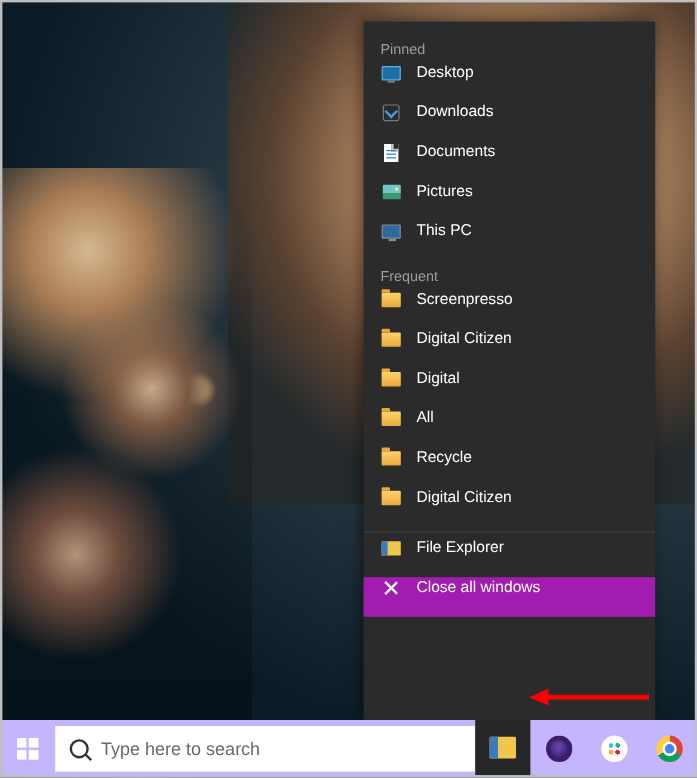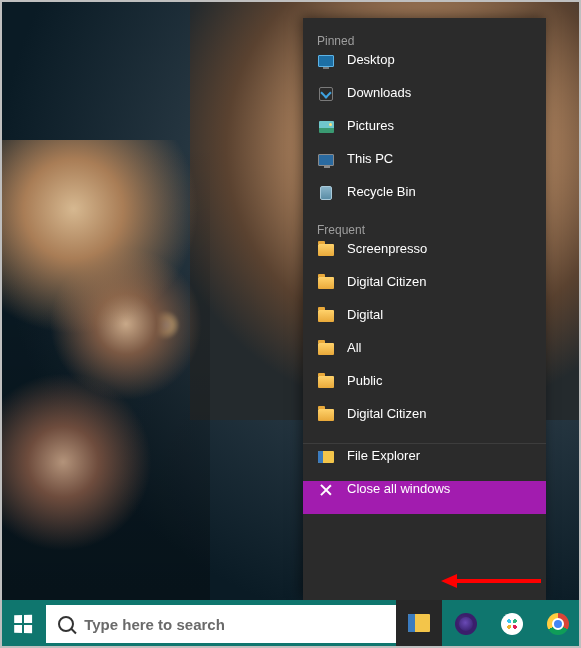--- a/index.html
+++ b/index.html
@@ -62,21 +62,21 @@
   .ic-fe::before { content:""; position:absolute; left:0; top:0; width:5px; height:12px; background:#3a7bbf; border-radius:1px 0 0 1px; }
   .ic-x { width:14px; height:14px; position:relative; }
   .ic-x::before, .ic-x::after { content:""; position:absolute; left:6px; top:0; width:1.6px; height:14px; background:#fff; }
   .ic-x::before { transform:rotate(45deg); }
   .ic-x::after { transform:rotate(-45deg); }
 
   
   .arrow { position:absolute; bottom:58px; right:40px; width:100px; height:18px; pointer-events:none; }
 
   
-  .taskbar { position:absolute; left:0; right:0; bottom:0; height:48px; background:#0f766e; display:flex; align-items:center;font-weight:bold; }
+  .taskbar { position:absolute; left:0; right:0; bottom:0; height:48px; background:#c4b5fd; display:flex; align-items:center; }
   .tb-start { width:54px; height:48px; display:flex; align-items:center; justify-content:center; }
   .win-logo { width:18px; height:18px; display:grid; grid-template-columns:1fr 1fr; grid-template-rows:1fr 1fr; gap:2px; transform:perspective(60px) rotateY(-6deg); }
   .win-logo span { background:#fff; }
   .searchbox { flex:0 0 350px; height:38px; background:#fff; display:flex; align-items:center; padding:0 12px; gap:10px; color:#6a6a6a; font-size:15px; }
   .search-icon { width:16px; height:16px; border:2px solid #333; border-radius:50%; position:relative; }
   .search-icon::after { content:""; position:absolute; width:7px; height:2px; background:#333; right:-5px; bottom:-2px; transform:rotate(45deg); }
   .tb-btn { width:54px; height:48px; display:flex; align-items:center; justify-content:center; }
   .tb-btn.active { background:#272727; border-bottom:2px solid #76b9ed; }
   .tb-fe { width:22px; height:18px; background:#f3c54a; border-radius:1px; position:relative; }
   .tb-fe::before { content:""; position:absolute; left:0; top:0; width:7px; height:18px; background:#3a7bbf; border-radius:1px 0 0 1px; }
@@ -112,36 +112,36 @@
       <span class="jl-label">Desktop</span>
     </div>
     <div class="jl-item">
       <span class="jl-icon">
           <span class="ic-down"></span>
         </span>
       <span class="jl-label">Downloads</span>
     </div>
     <div class="jl-item">
       <span class="jl-icon">
+          <span class="ic-doc"></span>
+        </span>
+      <span class="jl-label">Documents</span>
+    </div>
+    <div class="jl-item">
+      <span class="jl-icon">
           <span class="ic-pic"></span>
         </span>
       <span class="jl-label">Pictures</span>
     </div>
     <div class="jl-item">
       <span class="jl-icon">
           <span class="ic-pc"></span>
         </span>
       <span class="jl-label">This PC</span>
     </div>
-    <div class="jl-item">
-      <span class="jl-icon">
-          <span class="ic-bin"></span>
-        </span>
-      <span class="jl-label">Recycle Bin</span>
-    </div>
 
     <div class="jl-section-title">Frequent</div>
 
     <div class="jl-item">
       <span class="jl-icon">
           <span class="ic-folder"></span>
         </span>
       <span class="jl-label">Screenpresso</span>
     </div>
     <div class="jl-item">
@@ -159,21 +159,21 @@
     <div class="jl-item">
       <span class="jl-icon">
           <span class="ic-folder"></span>
         </span>
       <span class="jl-label">All</span>
     </div>
     <div class="jl-item">
       <span class="jl-icon">
           <span class="ic-folder"></span>
         </span>
-      <span class="jl-label">Public</span>
+      <span class="jl-label">Recycle</span>
     </div>
     <div class="jl-item">
       <span class="jl-icon">
           <span class="ic-folder"></span>
         </span>
       <span class="jl-label">Digital Citizen</span>
     </div>
 
     <div class="jl-sep"></div>
 

